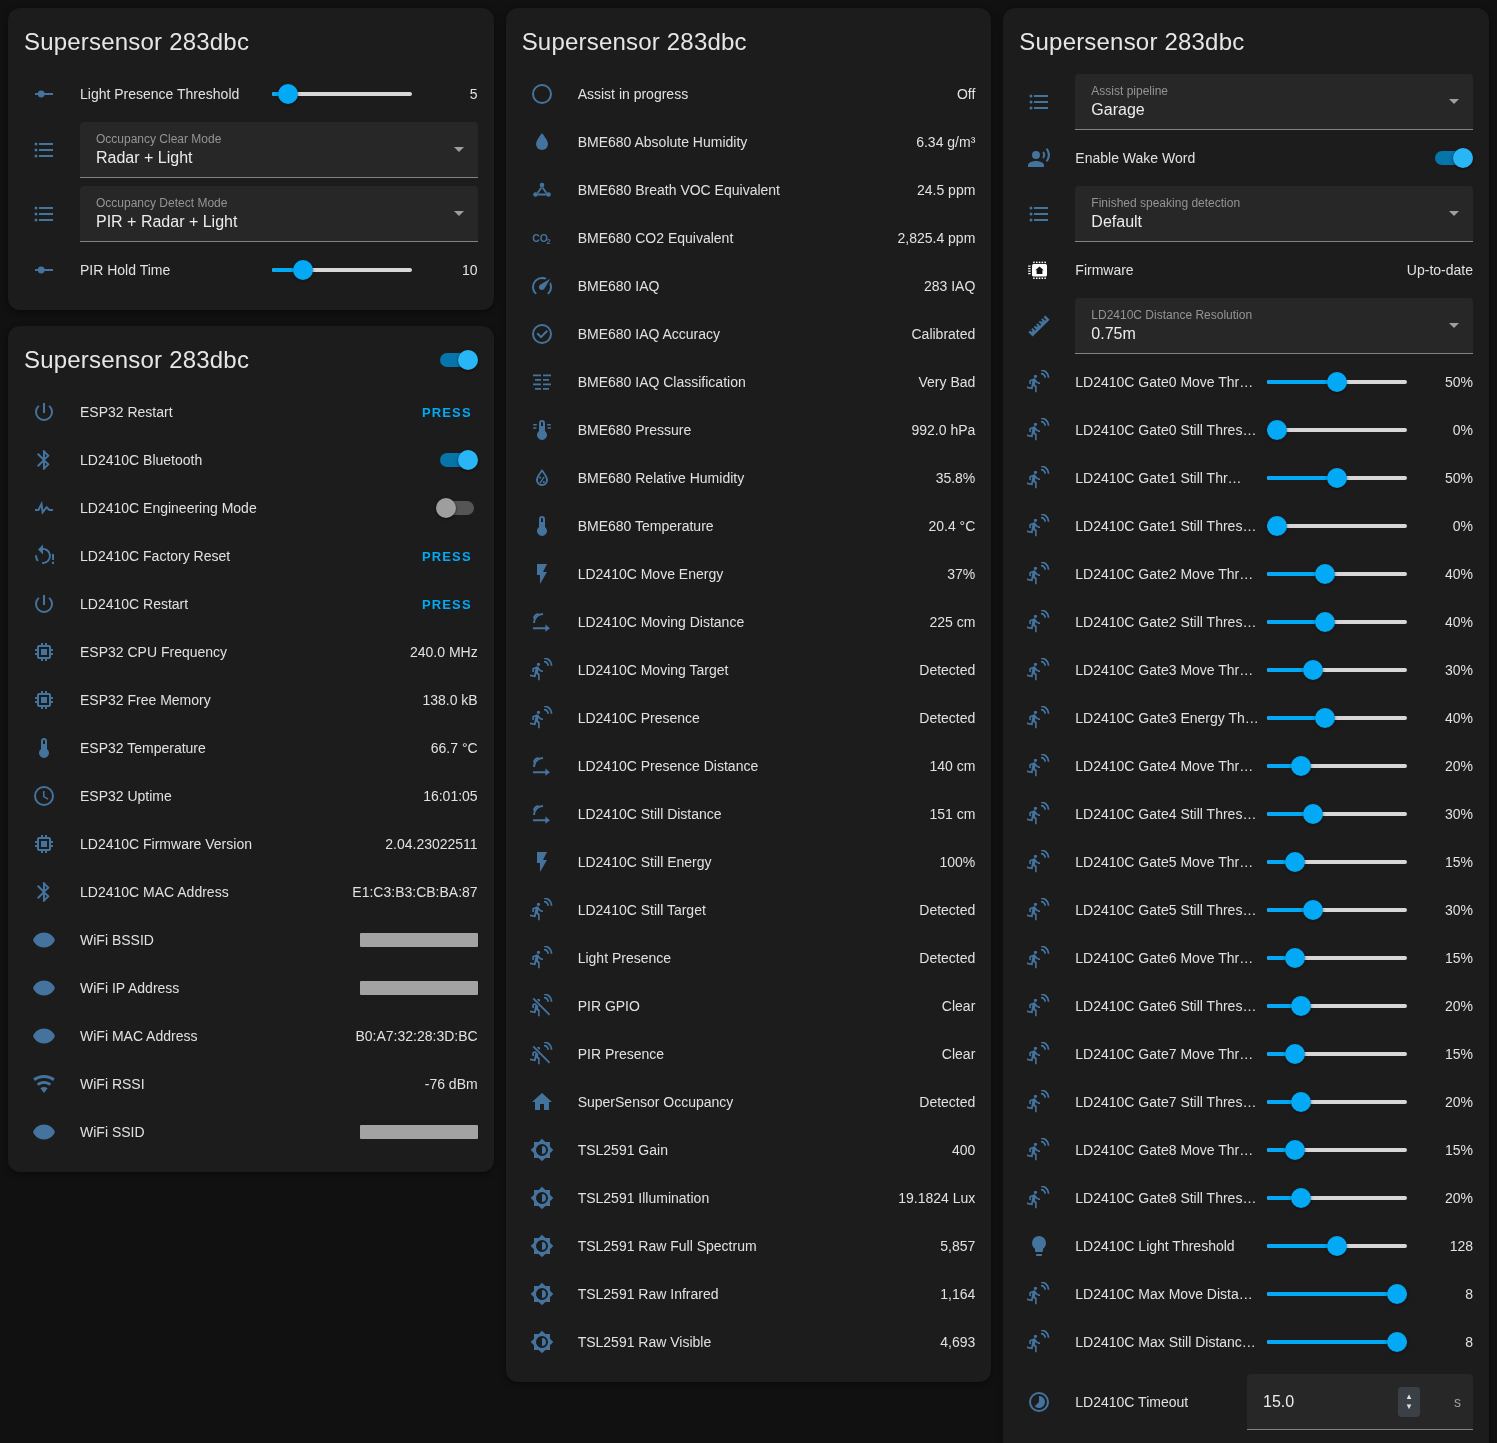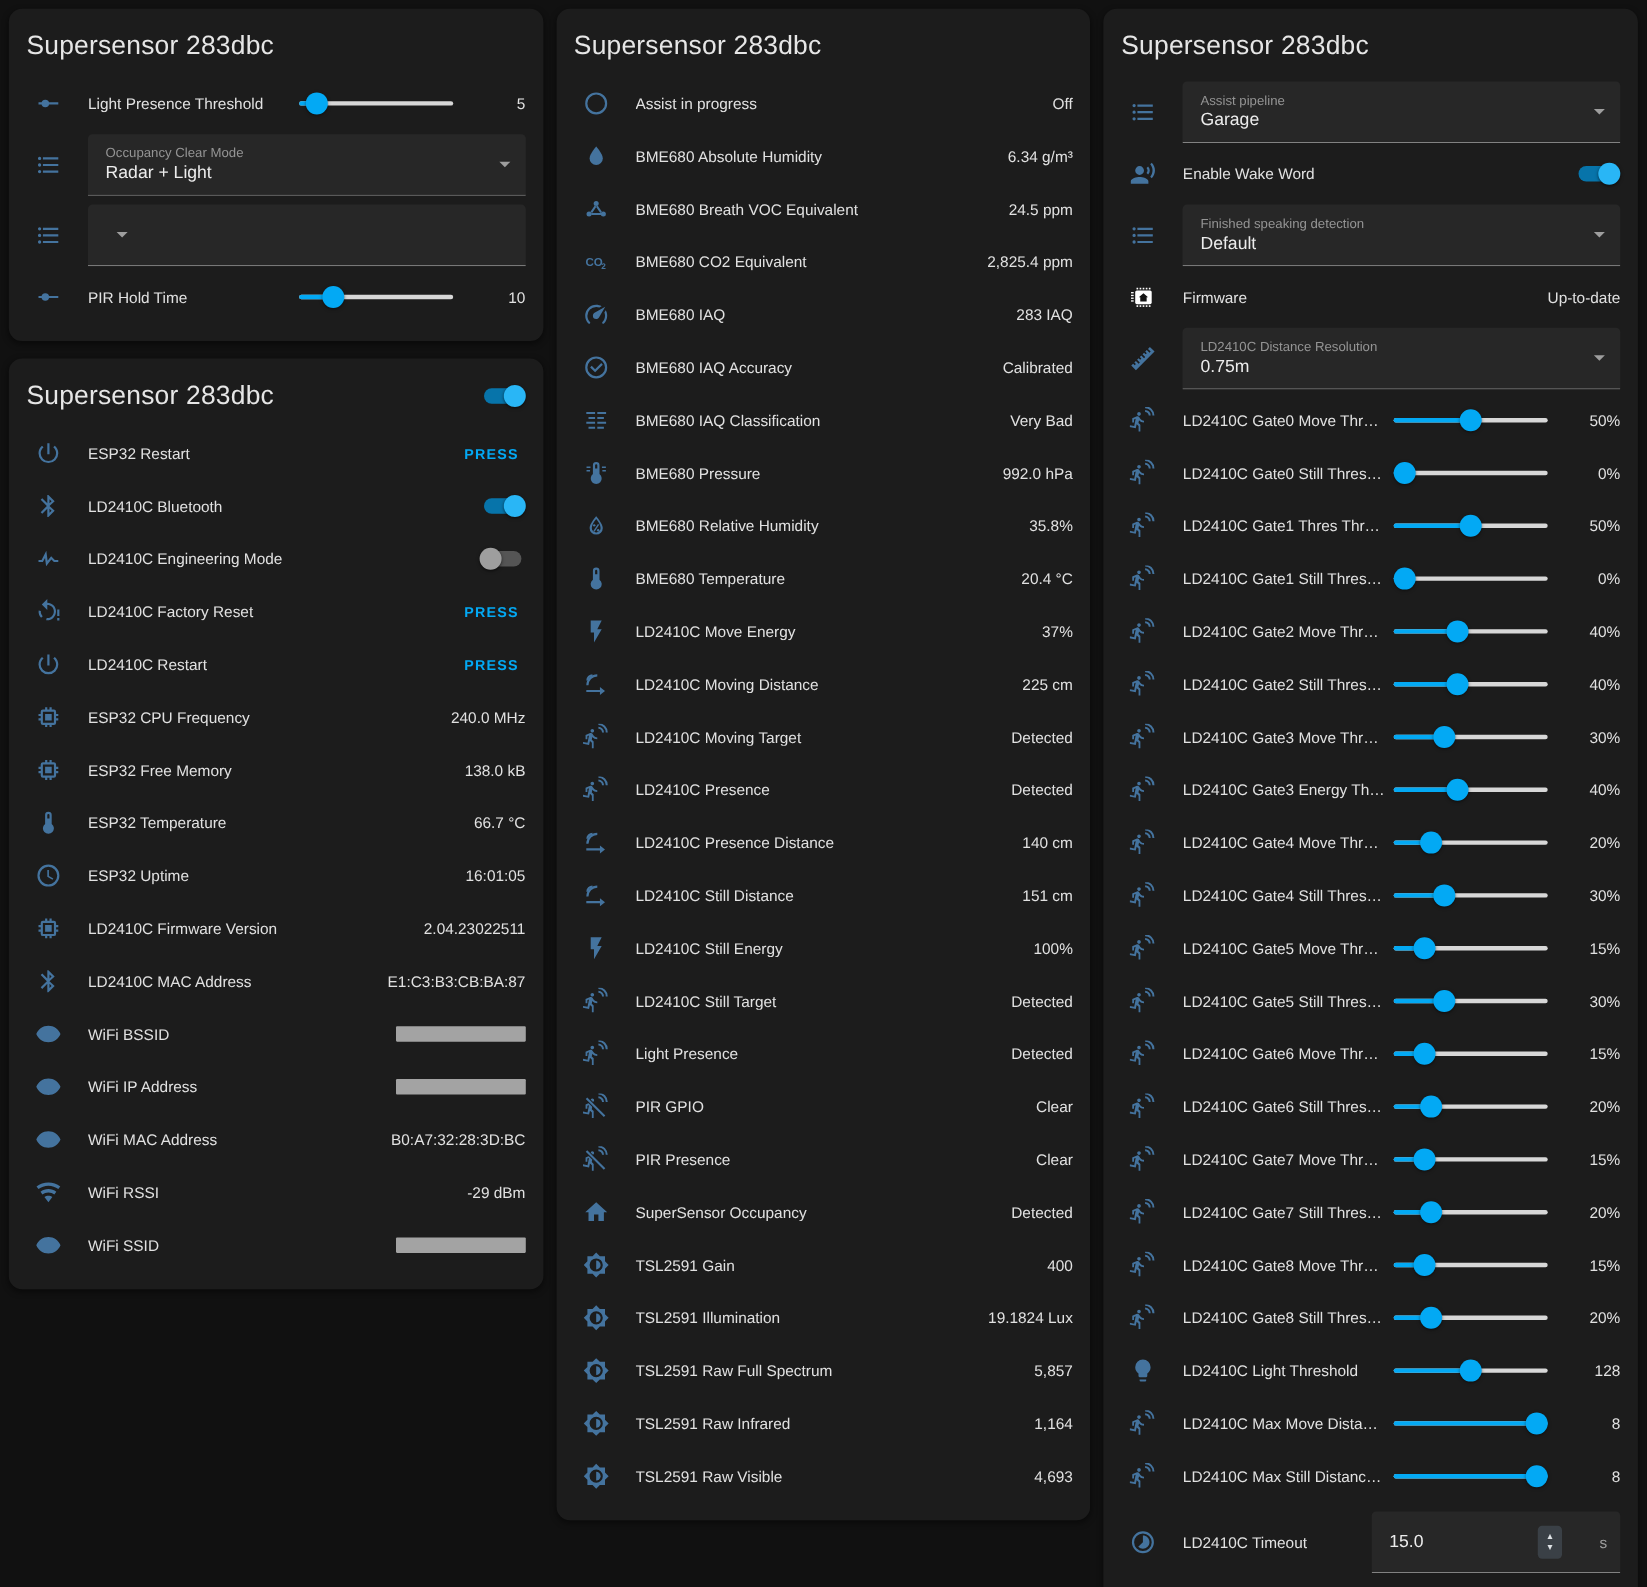--- a/index.html
+++ b/index.html
@@ -104,20 +104,24 @@
             <span class="sel-arrow"></span>
           </div>
         </div>
         <div class="row tall">
           <span class="icon">
             <svg viewBox="0 0 24 24" fill="currentColor">
               <path d="M7,5H21V7H7V5M7,11H21V13H7V11M7,17H21V19H7V17M4,4.5A1.5,1.5 0 0,1 5.5,6A1.5,1.5 0 0,1 4,7.5A1.5,1.5 0 0,1 2.5,6A1.5,1.5 0 0,1 4,4.5M4,10.5A1.5,1.5 0 0,1 5.5,12A1.5,1.5 0 0,1 4,13.5A1.5,1.5 0 0,1 2.5,12A1.5,1.5 0 0,1 4,10.5M4,16.5A1.5,1.5 0 0,1 5.5,18A1.5,1.5 0 0,1 4,19.5A1.5,1.5 0 0,1 2.5,18A1.5,1.5 0 0,1 4,16.5Z"></path>
             </svg>
           </span>
           <div class="selectbox">
+            <div class="sel-texts">
+              <div class="sel-label">Occupancy Detect Mode</div>
+              <div class="sel-value">PIR + Radar + Light</div>
+            </div>
             <span class="sel-arrow"></span>
           </div>
         </div>
         <div class="row">
           <span class="icon">
             <svg viewBox="0 0 24 24">
               <path fill="currentColor" d="M3,11H21V13H3Z"></path>
               <circle fill="currentColor" cx="9.2" cy="12" r="3.4"></circle>
             </svg>
           </span>
@@ -271,21 +275,21 @@
           <div class="name">WiFi MAC Address</div>
           <div class="value">B0:A7:32:28:3D:BC</div>
         </div>
         <div class="row">
           <span class="icon">
             <svg viewBox="0 0 24 24">
               <path fill="currentColor" d="M12,21L15.6,16.2C14.6,15.45 13.35,15 12,15C10.65,15 9.4,15.45 8.4,16.2L12,21M12,3C7.95,3 4.21,4.34 1.2,6.6L3,9C5.5,7.12 8.62,6 12,6C15.38,6 18.5,7.12 21,9L22.8,6.6C19.79,4.34 16.05,3 12,3M12,9C9.3,9 6.81,9.89 4.8,11.4L6.6,13.8C8.1,12.67 9.97,12 12,12C14.03,12 15.9,12.67 17.4,13.8L19.2,11.4C17.19,9.89 14.7,9 12,9Z"></path>
             </svg>
           </span>
           <div class="name">WiFi RSSI</div>
-          <div class="value">-29 dBm</div>
+          <div class="value">-76 dBm</div>
         </div>
         <div class="row">
           <span class="icon">
             <svg viewBox="0 0 24 24">
               <path fill="currentColor" d="M12,9A3,3 0 0,1 15,12A3,3 0 0,1 12,15A3,3 0 0,1 9,12A3,3 0 0,1 12,9M12,4.5C17,4.5 21.27,7.61 23,12C21.27,16.39 17,19.5 12,19.5C7,19.5 2.73,16.39 1,12C2.73,7.61 7,4.5 12,4.5Z"></path>
             </svg>
           </span>
           <div class="name">WiFi SSID</div>
           <div class="redbar"></div>
         </div>
@@ -736,21 +740,21 @@
             <svg viewBox="0 0 24 24" fill="currentColor">
               <g transform="translate(-2.6,3.4) scale(0.82)">
                 <path d="M13.5,5.5C14.6,5.5 15.5,4.6 15.5,3.5S14.6,1.5 13.5,1.5C12.4,1.5 11.5,2.4 11.5,3.5S12.4,5.5 13.5,5.5M9.89,19.38L10.89,15L13,17V23H15V15.5L12.89,13.5L13.5,10.5C14.79,12 16.79,13 19,13V11C17.09,11 15.5,9.97 14.69,8.58L13.69,7C13.29,6.38 12.69,6 12,6C11.69,6 11.5,6.08 11.19,6.08L6,8.28V13H8V9.58L9.79,8.88L8.19,17L3.29,16L2.89,18L9.89,19.38Z"></path>
               </g>
               <g fill="none" stroke="currentColor" stroke-width="1.8">
                 <path d="M18.2,7.8a4.2,4.2 0 0,0 -4.2,-4.2"></path>
                 <path d="M21.6,7.8a7.6,7.6 0 0,0 -7.6,-7.6"></path>
               </g>
             </svg>
           </span>
-          <div class="name">LD2410C Gate1 Thres Thr…</div>
+          <div class="name">LD2410C Gate1 Still Thr…</div>
           <div class="slider">
             <div class="track"></div>
             <div class="fill" style="width: calc(50% + 5px);"></div>
             <div class="knob" style="left: calc(50% - 10px);"></div>
           </div>
           <div class="value sv">50%</div>
         </div>
         <div class="row">
           <span class="icon">
             <svg viewBox="0 0 24 24" fill="currentColor">

